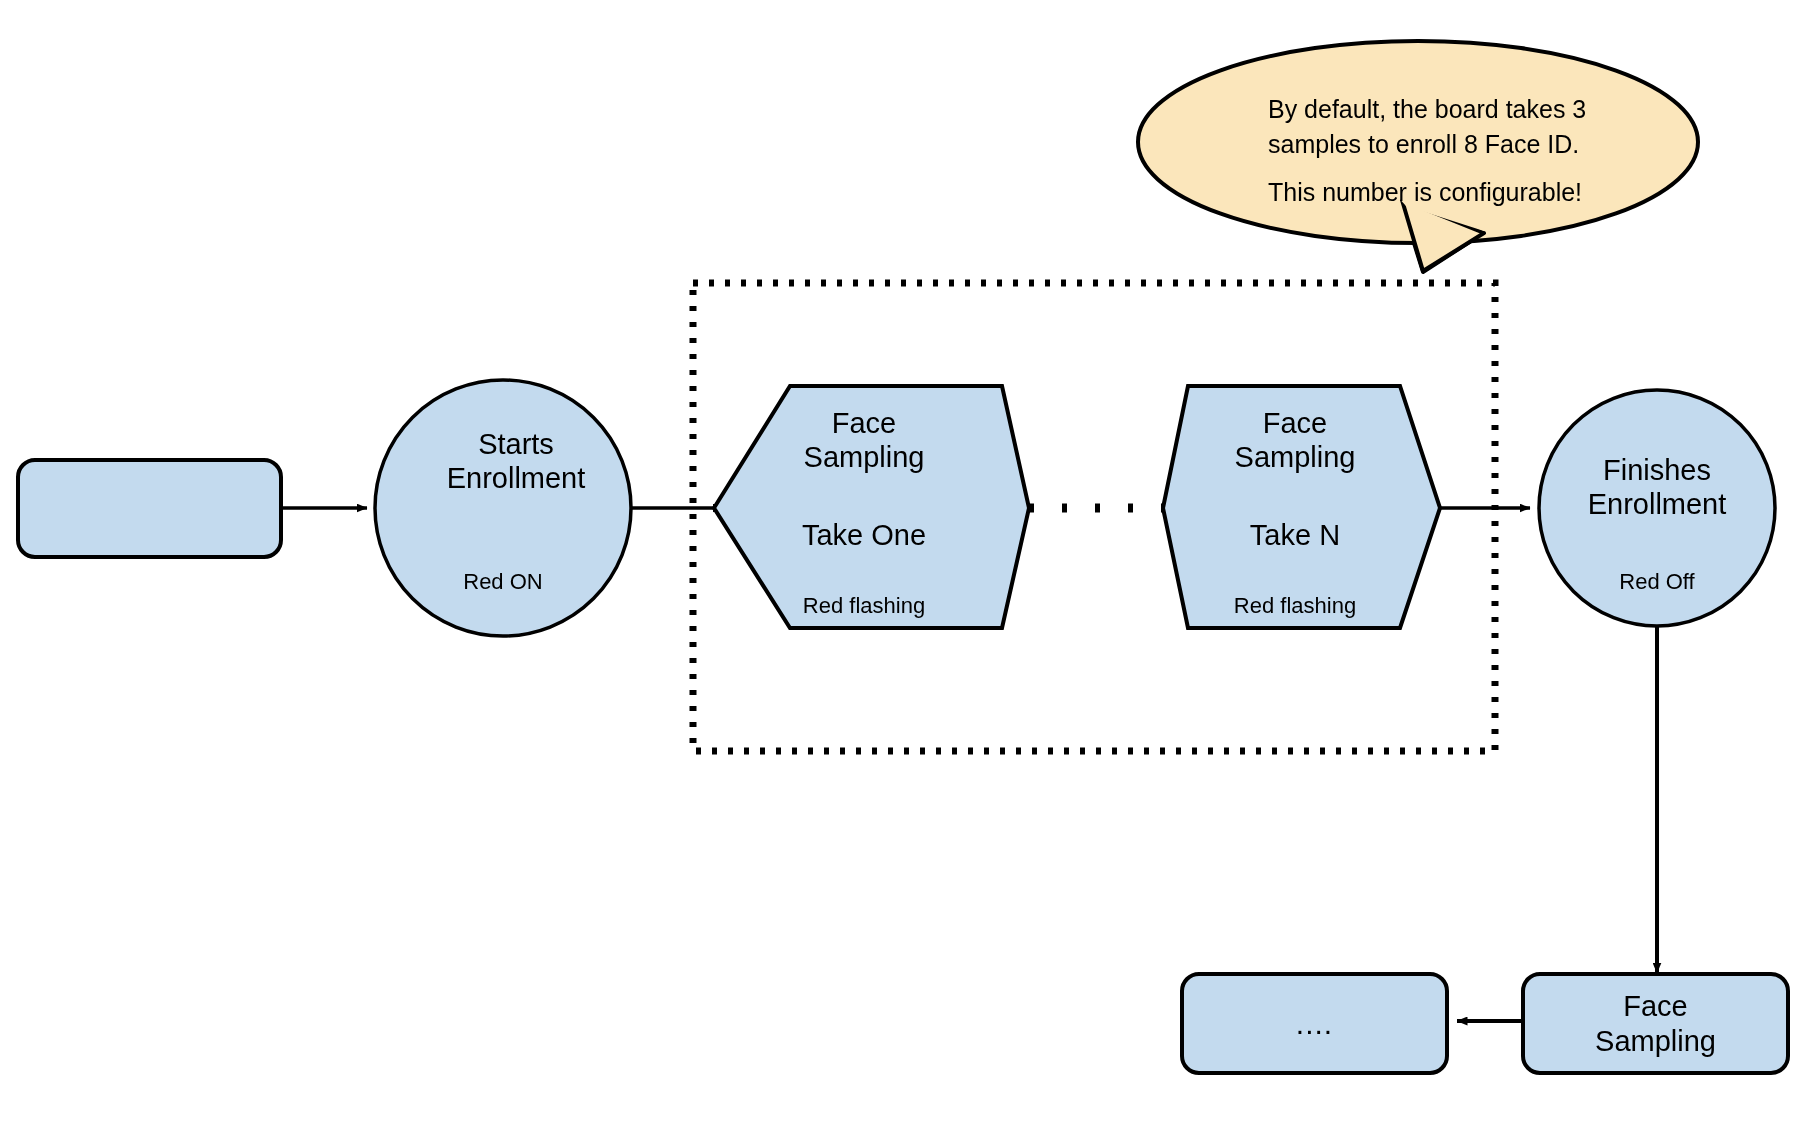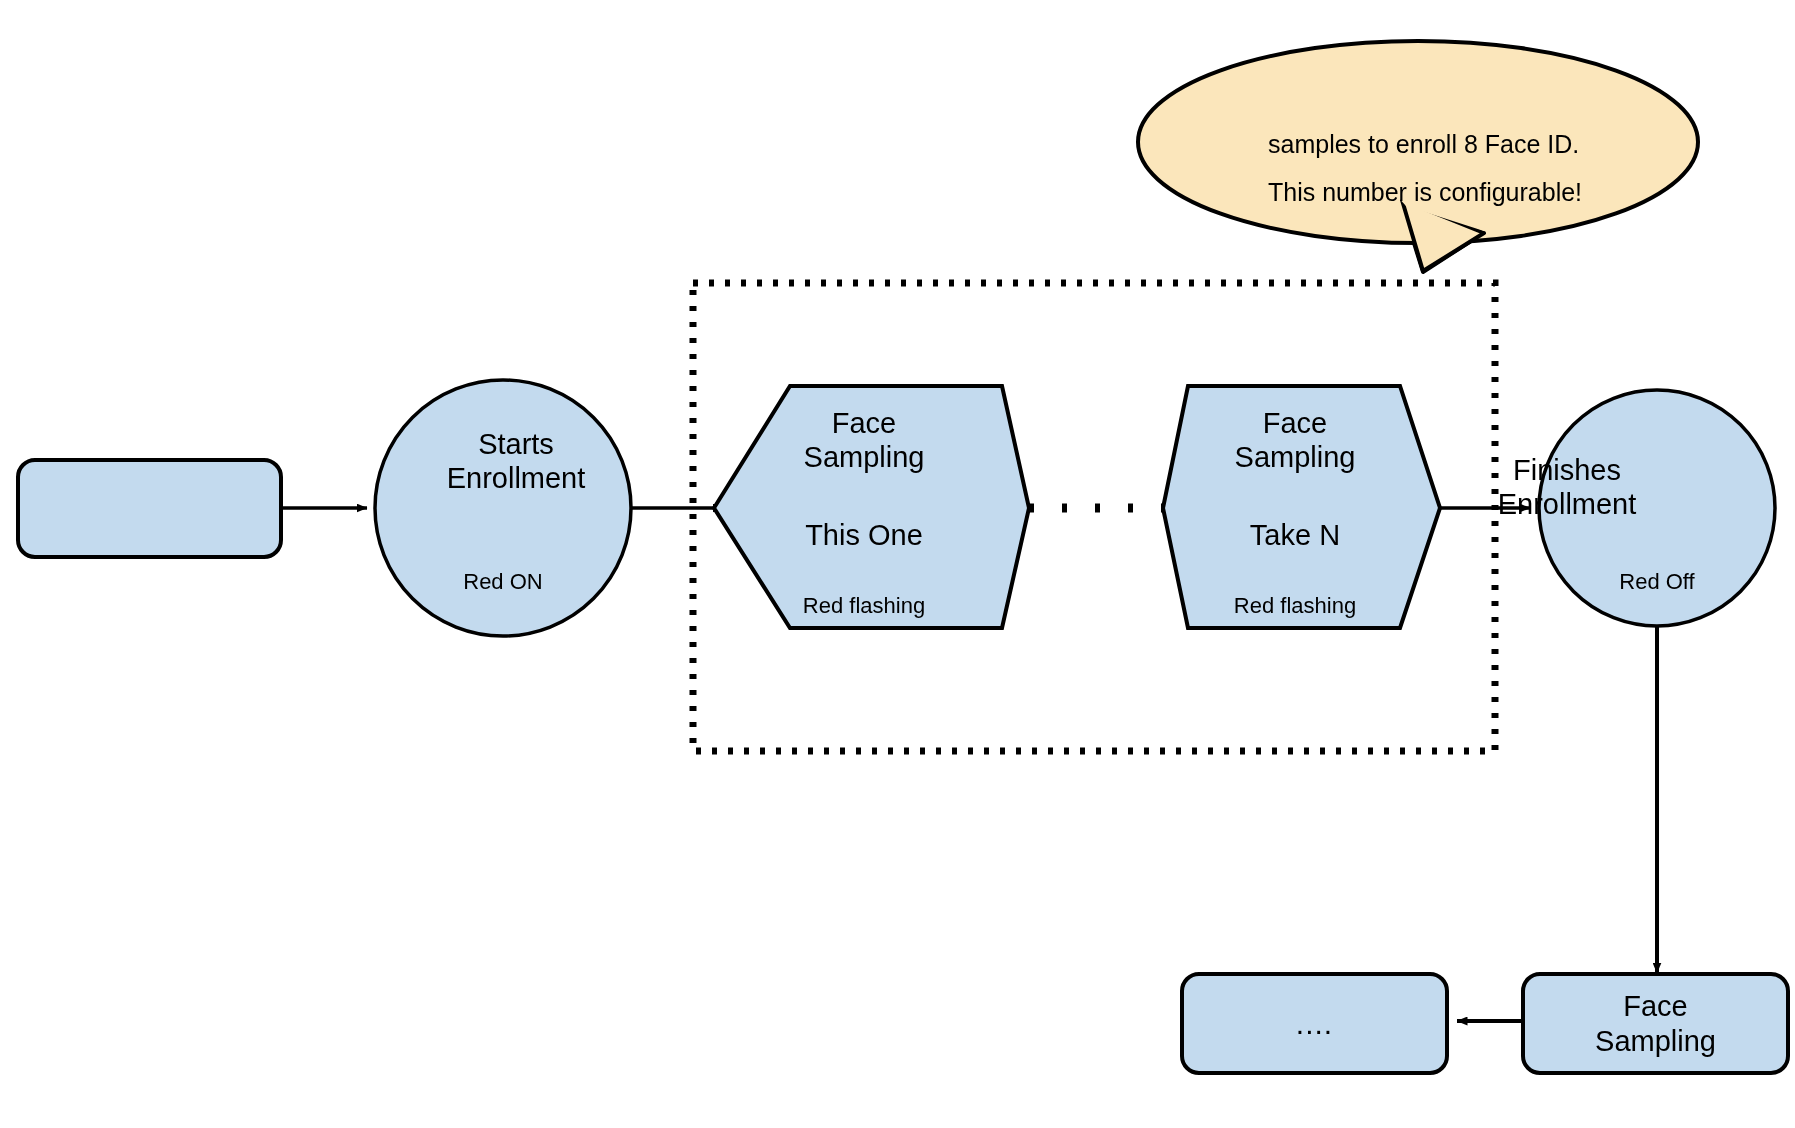--- a/index.html
+++ b/index.html
@@ -103,54 +103,54 @@
   </div>
   <div class="node-text t-small" style="left:375px; top:568px; width:256px; height:28px;">
     <span>Red ON</span>
   </div>
 
   <div class="node-text t-med" style="left:714px; top:400px; width:300px; height:80px;">
     <span>Face</span>
     <span>Sampling</span>
   </div>
   <div class="node-text t-med" style="left:714px; top:515px; width:300px; height:40px;">
-    <span>This One</span>
+    <span>Take One</span>
   </div>
   <div class="node-text t-small" style="left:714px; top:592px; width:300px; height:28px;">
     <span>Red flashing</span>
   </div>
 
   <div class="node-text t-med" style="left:1145px; top:400px; width:300px; height:80px;">
     <span>Face</span>
     <span>Sampling</span>
   </div>
   <div class="node-text t-med" style="left:1145px; top:515px; width:300px; height:40px;align-items:center;">
     <span>Take N</span>
   </div>
   <div class="node-text t-small" style="left:1145px; top:592px; width:300px; height:28px;">
     <span>Red flashing</span>
   </div>
 
-  <div class="node-text t-med" style="left:1439px; top:440px; width:256px; height:94px;">
+  <div class="node-text t-med" style="left:1529px; top:440px; width:256px; height:94px;">
     <span>Finishes</span>
     <span>Enrollment</span>
   </div>
   <div class="node-text t-small" style="left:1529px; top:568px; width:256px; height:28px;">
     <span>Red Off</span>
   </div>
 
   <div class="node-text t-med" style="left:1523px; top:974px; width:265px; height:99px;">
     <span>Face</span>
     <span>Sampling</span>
   </div>
 
   <div class="node-text t-dots" style="left:1182px; top:974px; width:265px; height:99px;">
     <span>....</span>
   </div>
 
   <div class="callout-text" style="left:1268px; top:92px; width:340px;">
-    <br>
+    <span>By default, the board takes 3</span><br>
     <span>samples to enroll 8 Face ID.</span>
     <span class="gap"></span>
     <span>This number is configurable!</span>
   </div>
 
 </div>
 
 </body></html>

